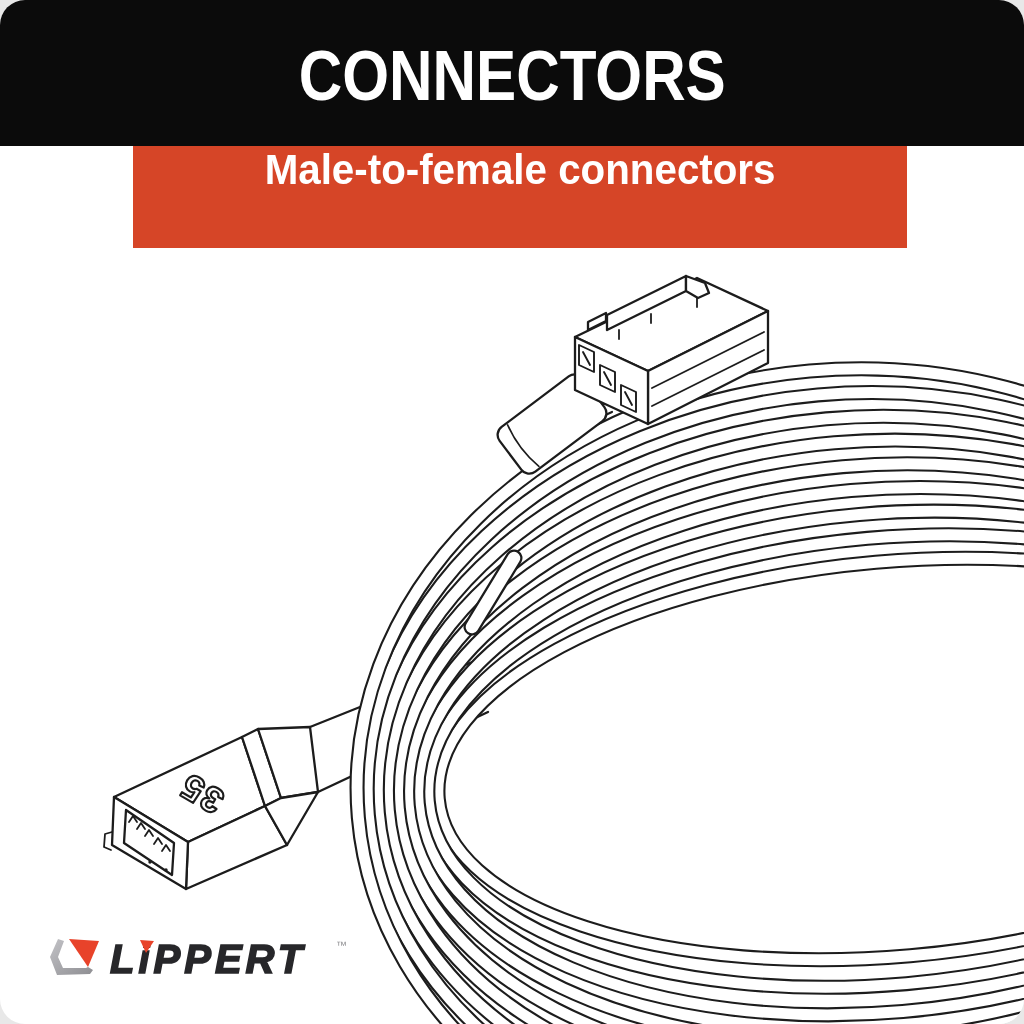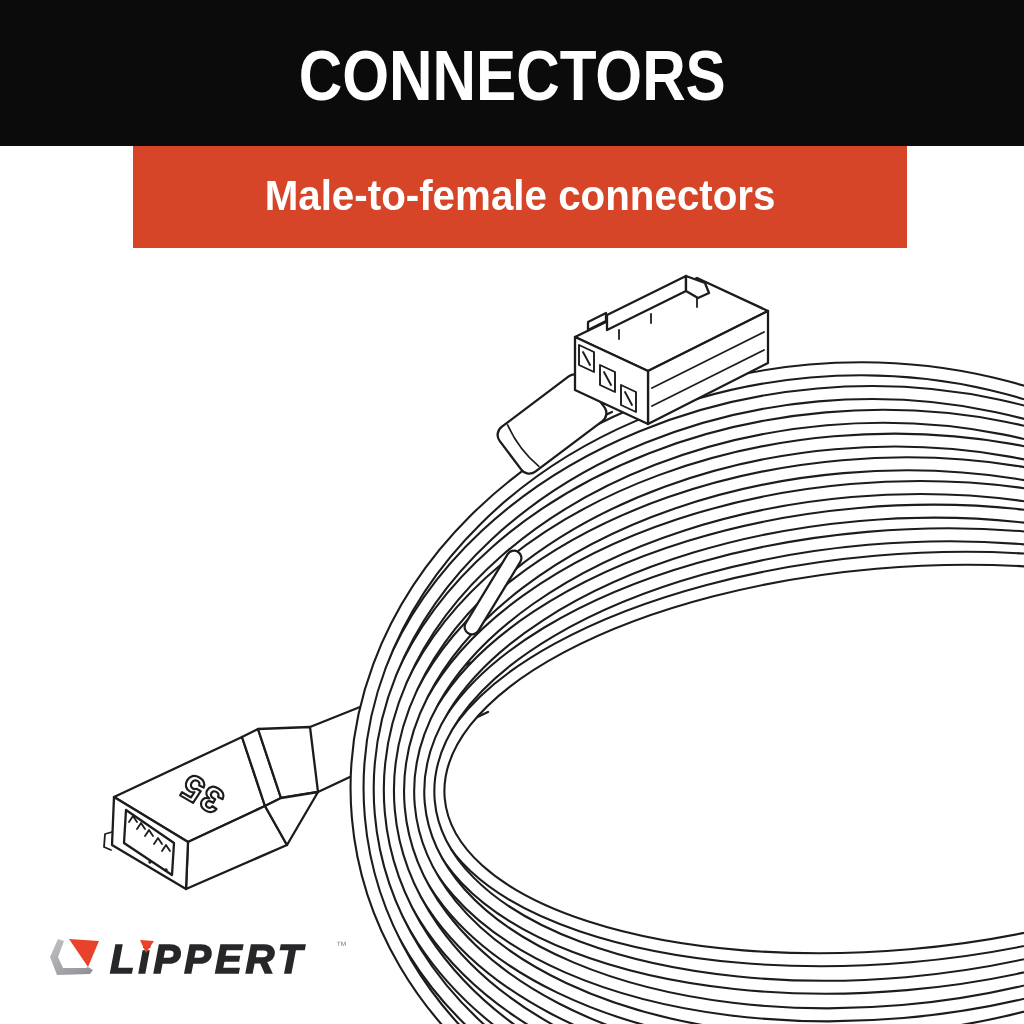--- a/index.html
+++ b/index.html
@@ -9,35 +9,36 @@
     --logo_red:#e8432a;
     --logo_gray:#a9a9ad;
     --logo_text:#27272a;
     --background:#ffffff;
   }
   html,body{margin:0;padding:0;background:#e8e8e8;}
   .stage{
     position:relative;width:1024px;height:1024px;margin:0 auto;
     background:var(--background);overflow:hidden;
     font-family:"Liberation Sans", sans-serif;
+    border-radius:25px;
   }
   .banner-black{
     position:absolute;left:0;top:0;width:1024px;height:146px;
     background:var(--banner_black);
     display:flex;align-items:center;justify-content:center;z-index:5;
   }
   .banner-black h1{
     margin:0;color:#fff;font-size:70px;font-weight:700;letter-spacing:0px;
     transform:scaleX(.86);transform-origin:center;white-space:nowrap;
     padding-top:6px;
   }
   .banner-orange{
     position:absolute;left:133px;top:146px;width:774px;height:102px;
     background:var(--banner_orange);
-    display:flex;align-items:center;justify-content:center;z-index:5;
+    display:flex;align-items:flex-start;justify-content:center;z-index:5;
   }
   .banner-orange h2{
     margin:0;color:#fff;font-size:42px;font-weight:700;letter-spacing:0px;
     transform:scaleX(.96);white-space:nowrap;padding-bottom:2px;
   }
   .art{position:absolute;left:0;top:0;width:1024px;height:1024px;z-index:1;}
   .art path,.art line,.art ellipse,.art circle{vector-effect:none;}
   .logo{position:absolute;left:48px;top:932px;width:310px;height:64px;z-index:6;}
 </style>
 </head>

